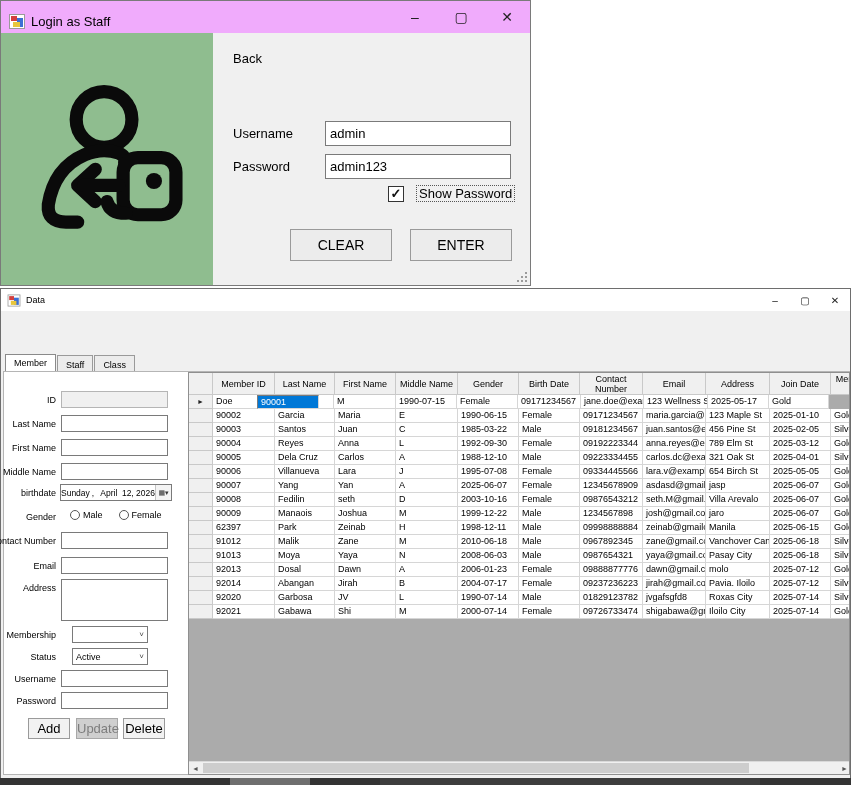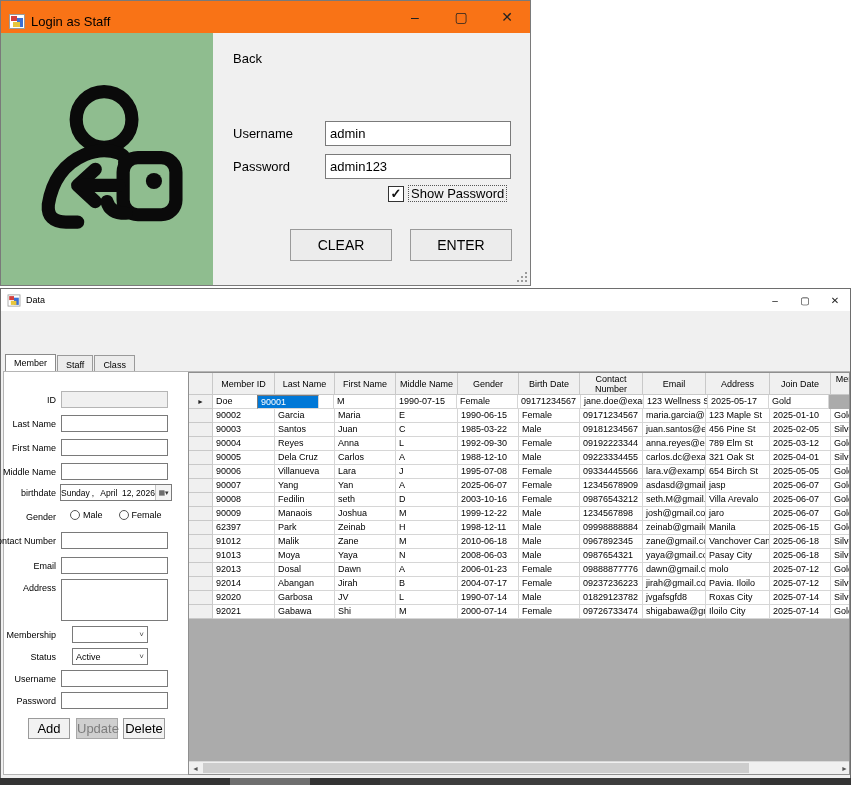--- a/index.html
+++ b/index.html
@@ -3,21 +3,21 @@
 <meta charset="utf-8">
 <style>
   * { margin:0; padding:0; box-sizing:border-box; }
   html,body { background:#ffffff; }
   body { font-family:"Liberation Sans", sans-serif; color:#000; }
   .stage { position:relative; width:851px; height:785px; background:#fff; overflow:hidden; }
 
   
   .login-win { position:absolute; left:0; top:0; width:531px; height:286px;
     background:#f0f0f0; border:1px solid #7a7a7a; }
-  .login-title { position:relative; height:40px; background:#f97316; display:flex; align-items:center; }
+  .login-title { position:relative; height:40px; background:#f0abfc; display:flex; align-items:center; }
   .login-title .t-text { font-size:13px; margin-left:6px; }
   .win-ico { position:relative; width:16px; height:15px; margin-left:8px; border:1px solid #9a9a9a; background:#fff; flex:0 0 auto; }
   .win-ico i { position:absolute; display:block; }
   .win-ico .r { left:1px; top:1px; width:6px; height:5px; background:#d43f3f; }
   .win-ico .b { right:1px; top:3px; width:6px; height:9px; background:#3b6fd4; }
   .win-ico .y { left:3px; bottom:1px; width:7px; height:5px; background:#e8c63c; }
   .ctl-group { position:absolute; right:0; top:0; height:32px; display:flex; }
   .ctl { width:46px; height:32px; display:flex; align-items:center; justify-content:center;
     font-size:14px; color:#222; }
   .ctl.small { width:30px; height:22px; font-size:10px; }
@@ -26,21 +26,21 @@
   .green-panel { width:212px; background:#8fbd8f; display:flex; align-items:center; justify-content:center; }
   .login-form { position:relative; flex:1; background:#f0f0f0; }
   .lbl-back { position:absolute; left:20px; top:18px; font-size:13px; }
   .l-row { position:absolute; display:flex; align-items:center; }
   .l-label { font-size:13px; }
   .l-input { border:1px solid #7a7a7a; background:#fff; height:25px; width:186px;
     font-family:"Liberation Sans",sans-serif; font-size:13px; padding:0 4px; }
   .chk-row { position:absolute; left:175px; top:152px; display:flex; align-items:center; }
   .chk-box { width:16px; height:16px; border:1px solid #333; background:#fff; display:flex;
     align-items:center; justify-content:center; font-size:13px; font-weight:bold; color:#111; }
-  .chk-label { font-size:13px; margin-left:4px; border:1px dotted #555; padding:0 2px; }
+  .chk-label { font-size:13px; margin-left:12px; border:1px dotted #555; padding:0 2px; }
   .l-btn { position:absolute; width:102px; height:32px; background:#ececec; border:1px solid #9a9a9a;
     font-family:"Liberation Sans",sans-serif; font-size:14px; text-align:center; line-height:30px; }
   .grip { position:absolute; right:3px; bottom:3px; width:11px; height:11px; }
   .grip i { position:absolute; width:2px; height:2px; background:#9a9a9a; }
 
   
   .data-win { position:absolute; left:0; top:288px; width:851px; height:632px;
     background:#f0f0f0; border:1px solid #6e6e6e; }
   .data-title { position:relative; height:22px; background:#ffffff; display:flex; align-items:center; }
   .data-title .t-text { font-size:9px; margin-left:4px; }

